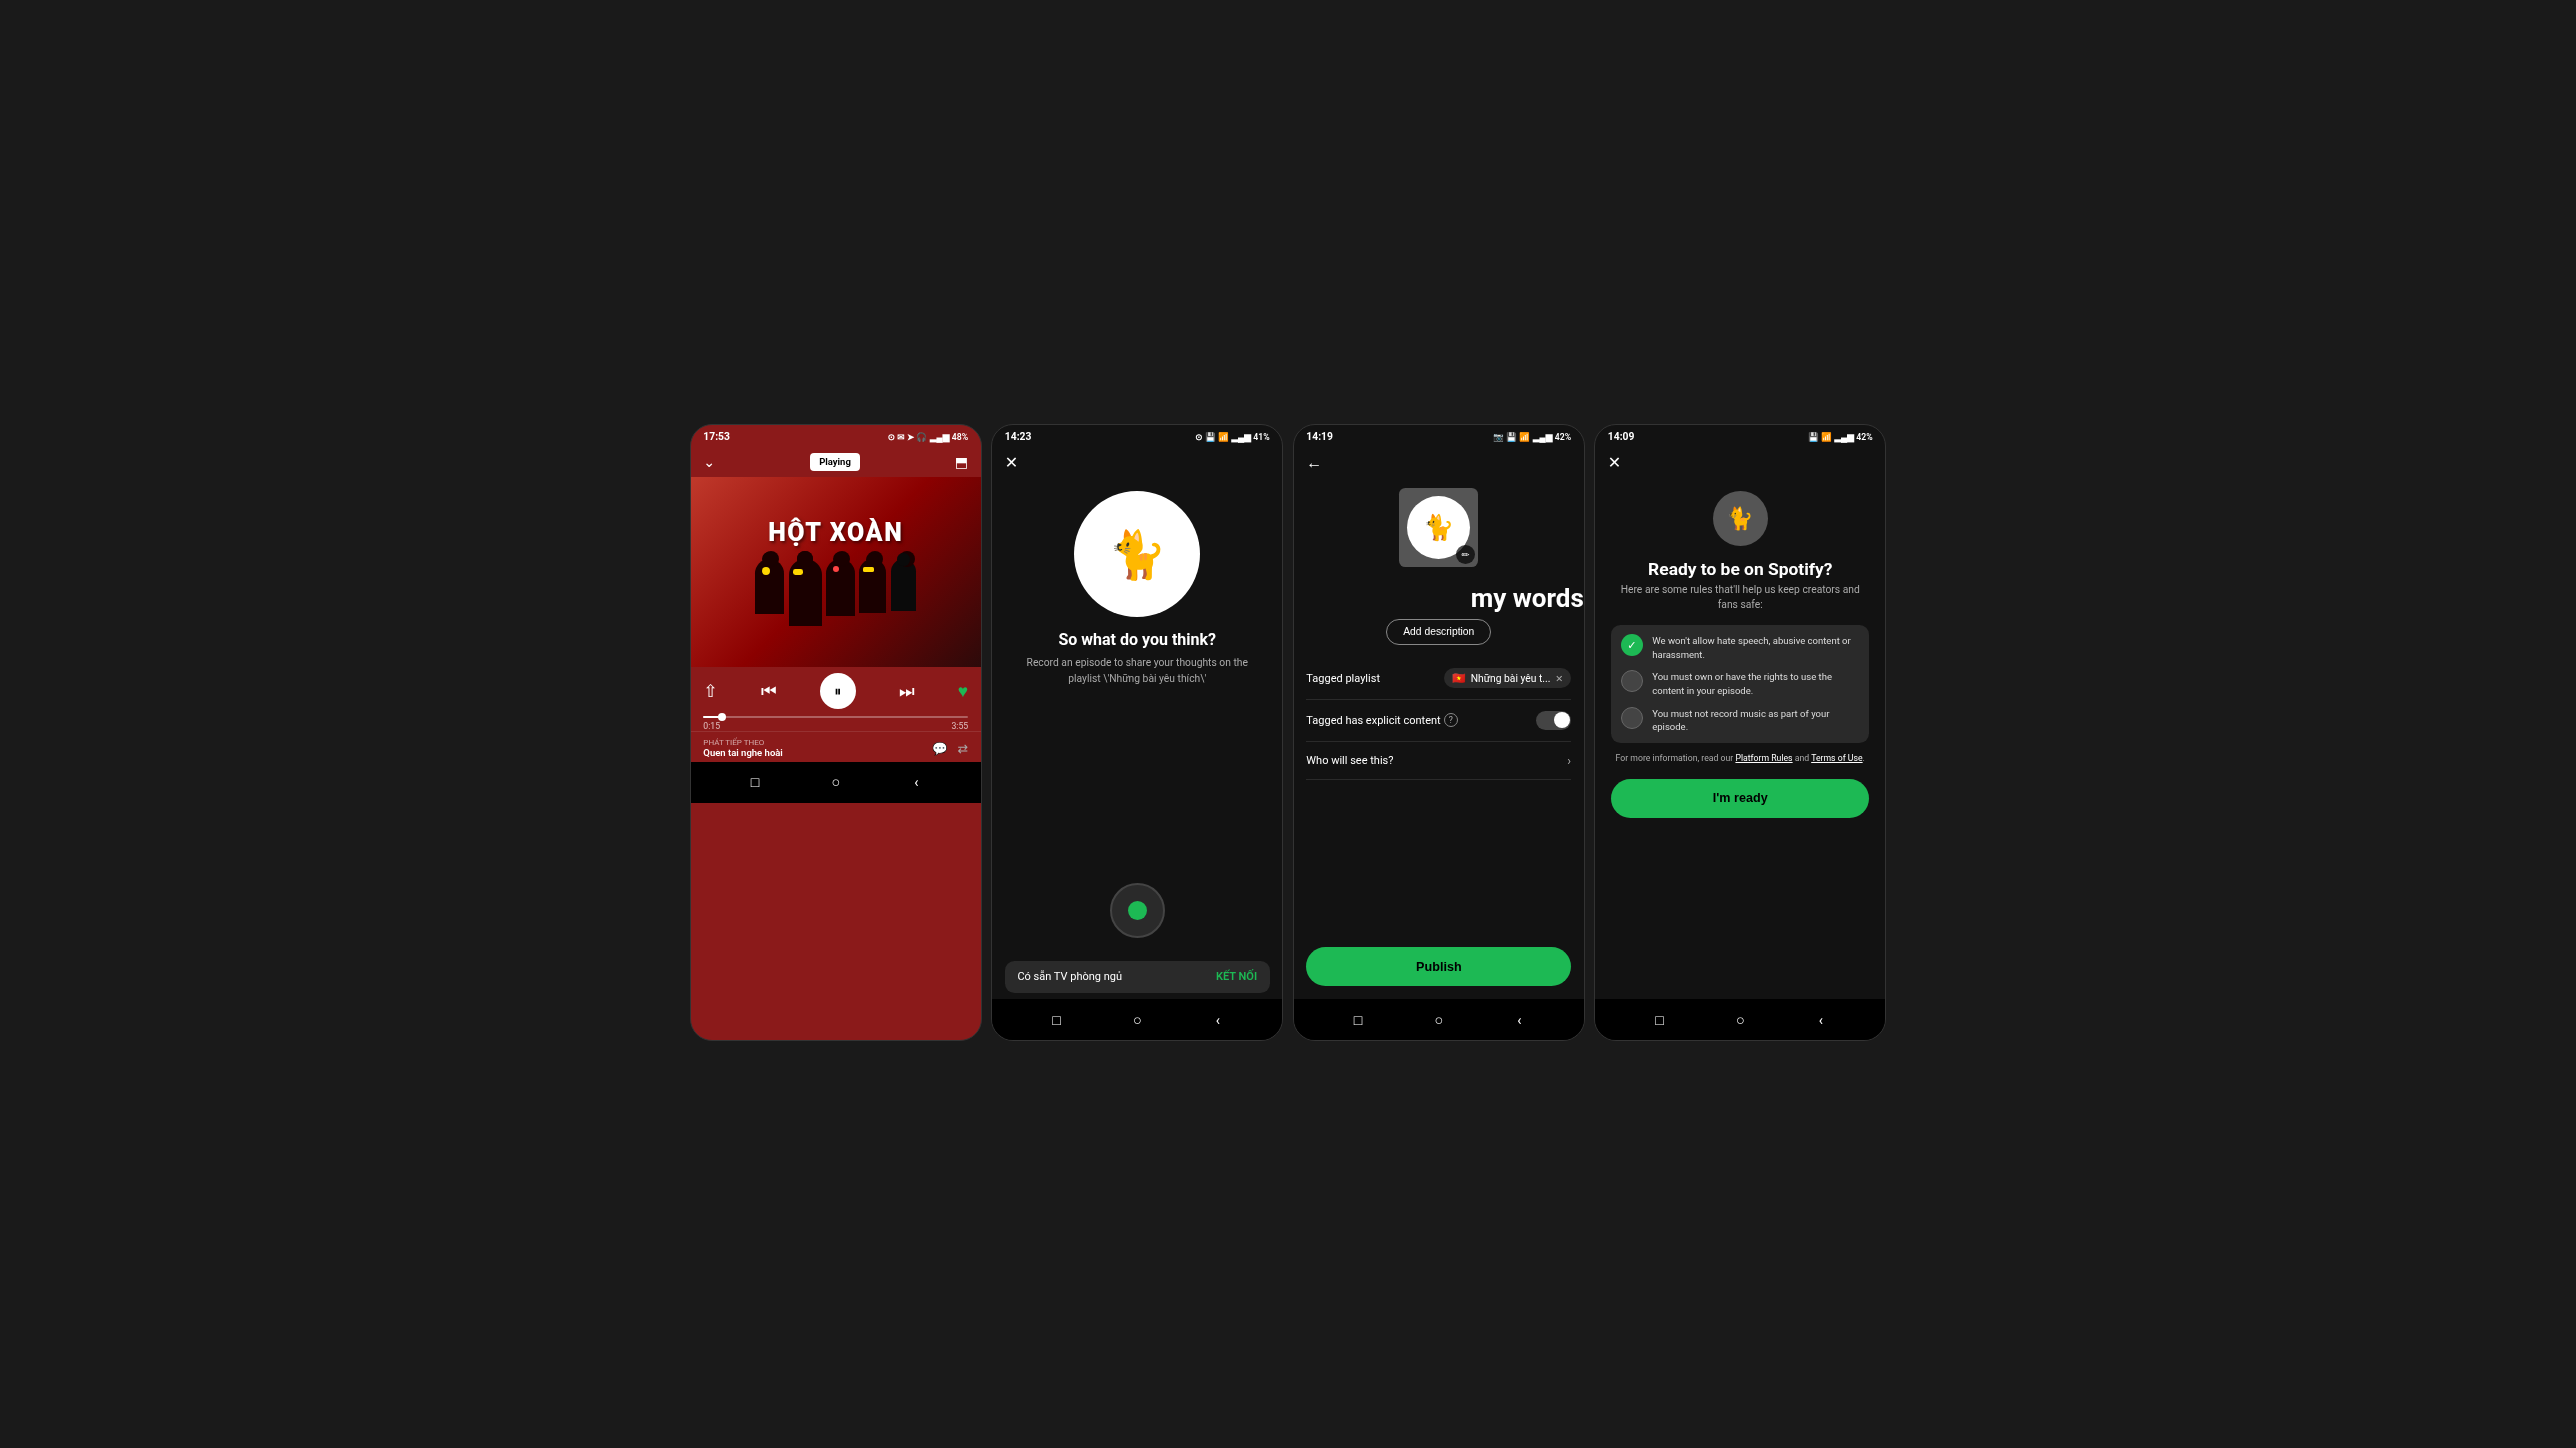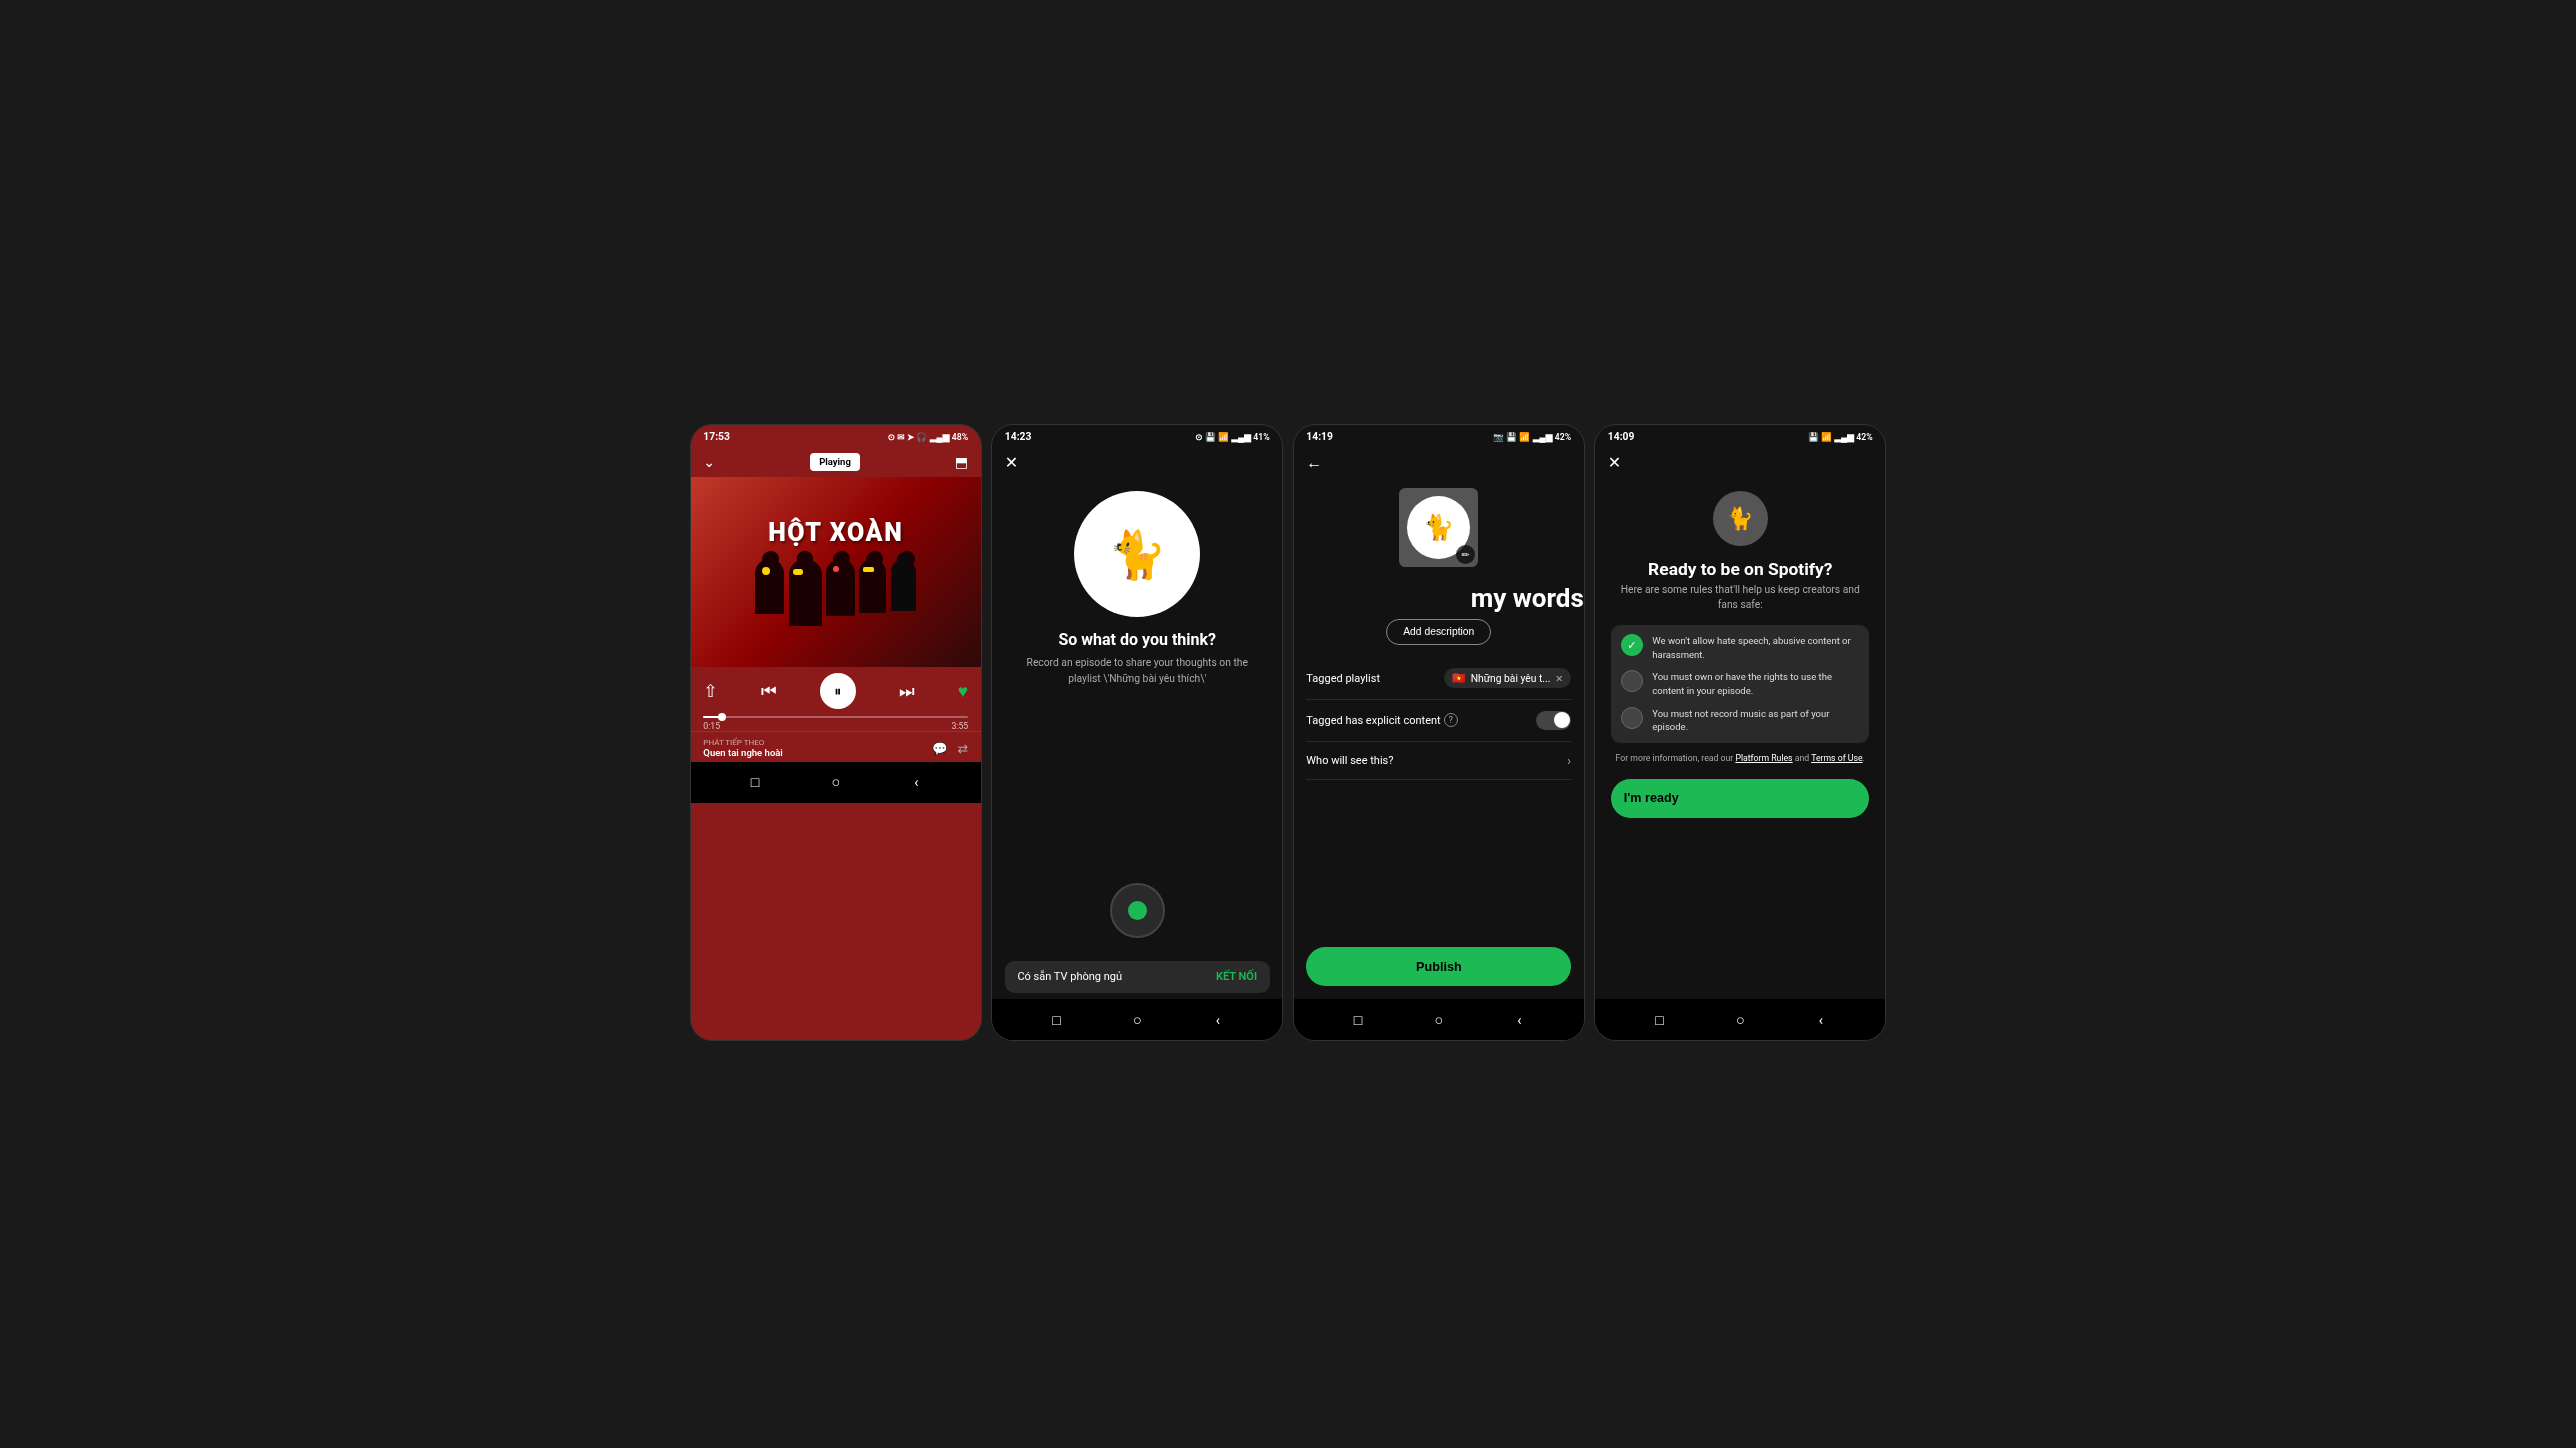--- a/index.html
+++ b/index.html
@@ -486,21 +486,21 @@
       width: 100%;
       margin-top: 12.6px;
       background: #1DB954;
       color: #000;
       font-size: 12.6px;
       font-weight: 700;
       padding: 12.6px;
       border-radius: 24px;
       border: none;
       cursor: pointer;
-      text-align: left;
+      text-align: center;
     }
   </style>
 </head>
 <body>
 
 <div class="screens-container">
 
   <div class="phone-screen screen1">
     <div class="status-bar">
       <span class="time">17:53</span>

